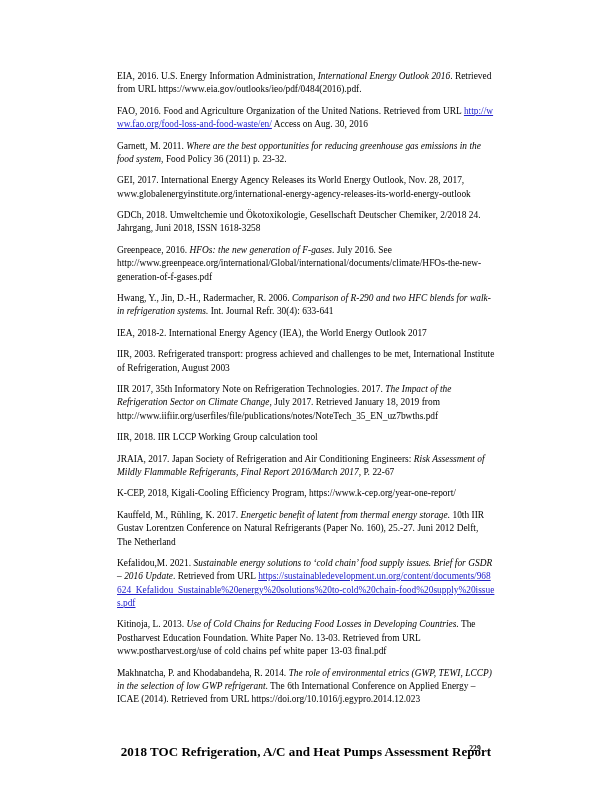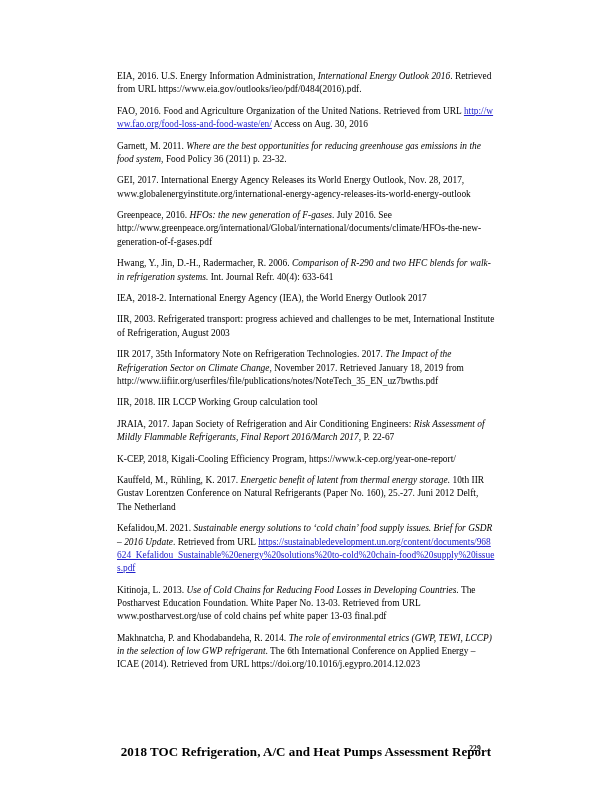--- a/index.html
+++ b/index.html
@@ -83,31 +83,32 @@
   <div class="content">
 
     <p class="ref"><span>EIA, 2016. U.S. Energy Information Administration, </span><i>International Energy Outlook 2016</i><span>. Retrieved from URL https://www.eia.gov/outlooks/ieo/pdf/0484(2016).pdf.</span></p>
 
     <p class="ref"><span>FAO, 2016. Food and Agriculture Organization of the United Nations. Retrieved from URL </span><a class="lnk" href="#">http://www.fao.org/food-loss-and-food-waste/en/</a><span> Access on Aug. 30, 2016</span></p>
 
     <p class="ref"><span>Garnett, M. 2011. </span><i>Where are the best opportunities for reducing greenhouse gas emissions in the food system</i><span>, Food Policy 36 (2011) p. 23-32.</span></p>
 
     <p class="ref"><span>GEI, 2017. International Energy Agency Releases its World Energy Outlook, Nov. 28, 2017, www.globalenergyinstitute.org/international-energy-agency-releases-its-world-energy-outlook</span></p>
 
+    <p class="ref"><span>GDCh, 2018. Umweltchemie und Ökotoxikologie, Gesellschaft Deutscher Chemiker, 2/2018 24. Jahrgang, Juni 2018, ISSN 1618-3258</span></p>
 
     <p class="ref"><span>Greenpeace, 2016. </span><i>HFOs: the new generation of F-gases</i><span>. July 2016. See http://www.greenpeace.org/international/Global/international/documents/climate/HFOs-the-new-generation-of-f-gases.pdf</span></p>
 
-    <p class="ref"><span>Hwang, Y., Jin, D.-H., Radermacher, R. 2006. </span><i>Comparison of R-290 and two HFC blends for walk-in refrigeration systems.</i><span> Int. Journal Refr. 40(4): 633-641</span></p>
+    <p class="ref"><span>Hwang, Y., Jin, D.-H., Radermacher, R. 2006. </span><i>Comparison of R-290 and two HFC blends for walk-in refrigeration systems.</i><span> Int. Journal Refr. 30(4): 633-641</span></p>
 
 
     <p class="ref"><span>IEA, 2018-2. International Energy Agency (IEA), the World Energy Outlook 2017</span></p>
 
     <p class="ref"><span>IIR, 2003. Refrigerated transport: progress achieved and challenges to be met, International Institute of Refrigeration, August 2003</span></p>
 
-    <p class="ref"><span>IIR 2017, 35th Informatory Note on Refrigeration Technologies. 2017. </span><i>The Impact of the Refrigeration Sector on Climate Change</i><span>, November 2017. Retrieved January 18, 2019 from http://www.iifiir.org/userfiles/file/publications/notes/NoteTech_35_EN_uz7bwths.pdf</span></p>
+    <p class="ref"><span>IIR 2017, 35th Informatory Note on Refrigeration Technologies. 2017. </span><i>The Impact of the Refrigeration Sector on Climate Change</i><span>, July 2017. Retrieved January 18, 2019 from http://www.iifiir.org/userfiles/file/publications/notes/NoteTech_35_EN_uz7bwths.pdf</span></p>
 
     <p class="ref"><span>IIR, 2018. IIR LCCP Working Group calculation tool</span></p>
 
     <p class="ref"><span>JRAIA, 2017. Japan Society of Refrigeration and Air Conditioning Engineers: </span><i>Risk Assessment of Mildly Flammable Refrigerants, Final Report 2016/March 2017</i><span>, P. 22-67</span></p>
 
     <p class="ref"><span>K-CEP, 2018, Kigali-Cooling Efficiency Program, https://www.k-cep.org/year-one-report/</span></p>
 
     <p class="ref"><span>Kauffeld, M., Rühling, K. 2017. </span><i>Energetic benefit of latent from thermal energy storage.</i><span> 10th IIR Gustav Lorentzen Conference on Natural Refrigerants (Paper No. 160), 25.-27. Juni 2012 Delft, The Netherland</span></p>
 
     <p class="ref"><span>Kefalidou,M. 2021. </span><i>Sustainable energy solutions to ‘cold chain’ food supply issues. Brief for GSDR – 2016 Update</i><span>. Retrieved from URL </span><a class="urlblock" href="#">https://sustainabledevelopment.un.org/content/documents/968624_Kefalidou_Sustainable%20energy%20solutions%20to-cold%20chain-food%20supply%20issues.pdf</a></p>

